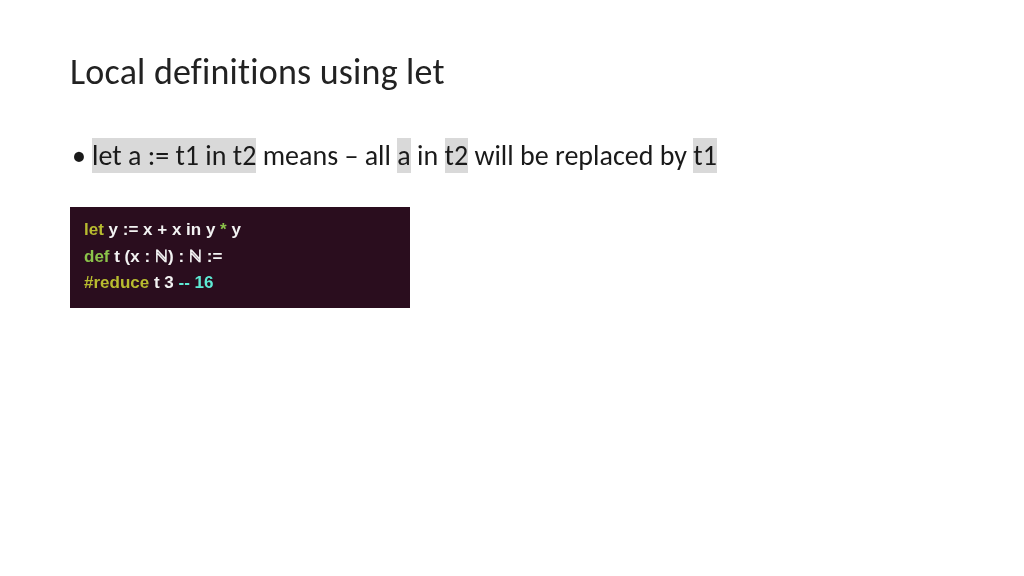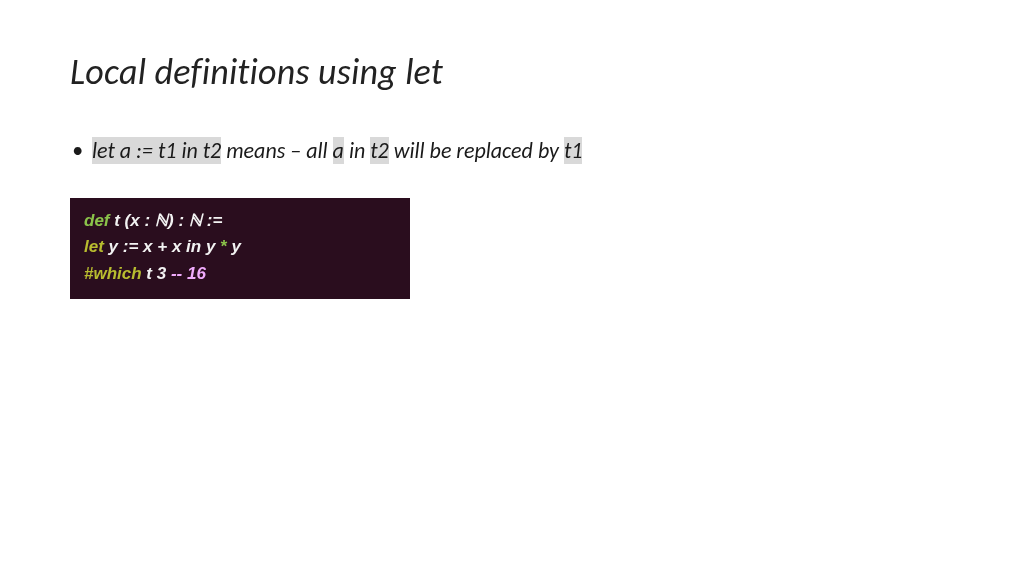--- a/index.html
+++ b/index.html
@@ -10,34 +10,33 @@
     background: #ffffff;
     font-family: "Segoe UI", "Calibri", Arial, sans-serif;
     color: #1a1a1a;
     overflow: hidden;
   }
   .slide {
     padding: 50px 70px 40px 70px;
     box-sizing: border-box;
     position: relative;
     height: 100%;
-    font-style: italic;
   }
   h1.title {
     font-size: 36px;
     font-weight: 400;
     margin: 0 0 40px 0;
     color: #222;
     letter-spacing: 0.2px;
   }
   ul.bullets {
     list-style: none;
     padding: 0;
     margin: 0 0 30px 0;
-    font-size: 22px;
+    font-size: 28px;
     line-height: 1.55;
   }
   ul.bullets > li {
     position: relative;
     padding-left: 22px;
     margin-bottom: 8px;
   }
   ul.bullets > li::before {
     content: "•";
     position: absolute;
@@ -53,40 +52,40 @@
     font-weight: 600;
     line-height: 1.55;
     padding: 10px 14px 12px 14px;
     width: 340px;
     box-sizing: border-box;
     margin-top: 10px;
   }
   .kw-green  { color: #8bc34a; font-weight: 700; }
   .kw-yellow { color: #b8bc2f; font-weight: 700; }
   .kw-star   { color: #8bc34a; }
-  .cmt       { color: #f0abfc; font-weight: 700; }
+  .cmt       { color: #5eead4; font-weight: 700; }
 </style>
 </head>
 <body>
 
 <div class="slide">
 
   <h1 class="title">Local definitions using let</h1>
 
   <ul class="bullets">
     <li>
       <span class="hl">let a := t1 in t2</span><span> means – all </span><span class="hl">a</span><span> in </span><span class="hl">t2</span><span> will be replaced by </span><span class="hl">t1</span>
     </li>
   </ul>
 
   <div class="codebox">
     <div>
+      <span class="kw-yellow">let</span><span> y := x + x in y </span><span class="kw-star">*</span><span> y</span>
+    </div>
+    <div>
       <span class="kw-green">def</span><span> t (x : ℕ) : ℕ :=</span>
     </div>
     <div>
-      <span class="kw-yellow">let</span><span> y := x + x in y </span><span class="kw-star">*</span><span> y</span>
-    </div>
-    <div>
-      <span class="kw-yellow">#which</span><span> t 3   </span><span class="cmt">-- 16</span>
+      <span class="kw-yellow">#reduce</span><span> t 3   </span><span class="cmt">-- 16</span>
     </div>
   </div>
 
 </div>
 
 </body></html>

